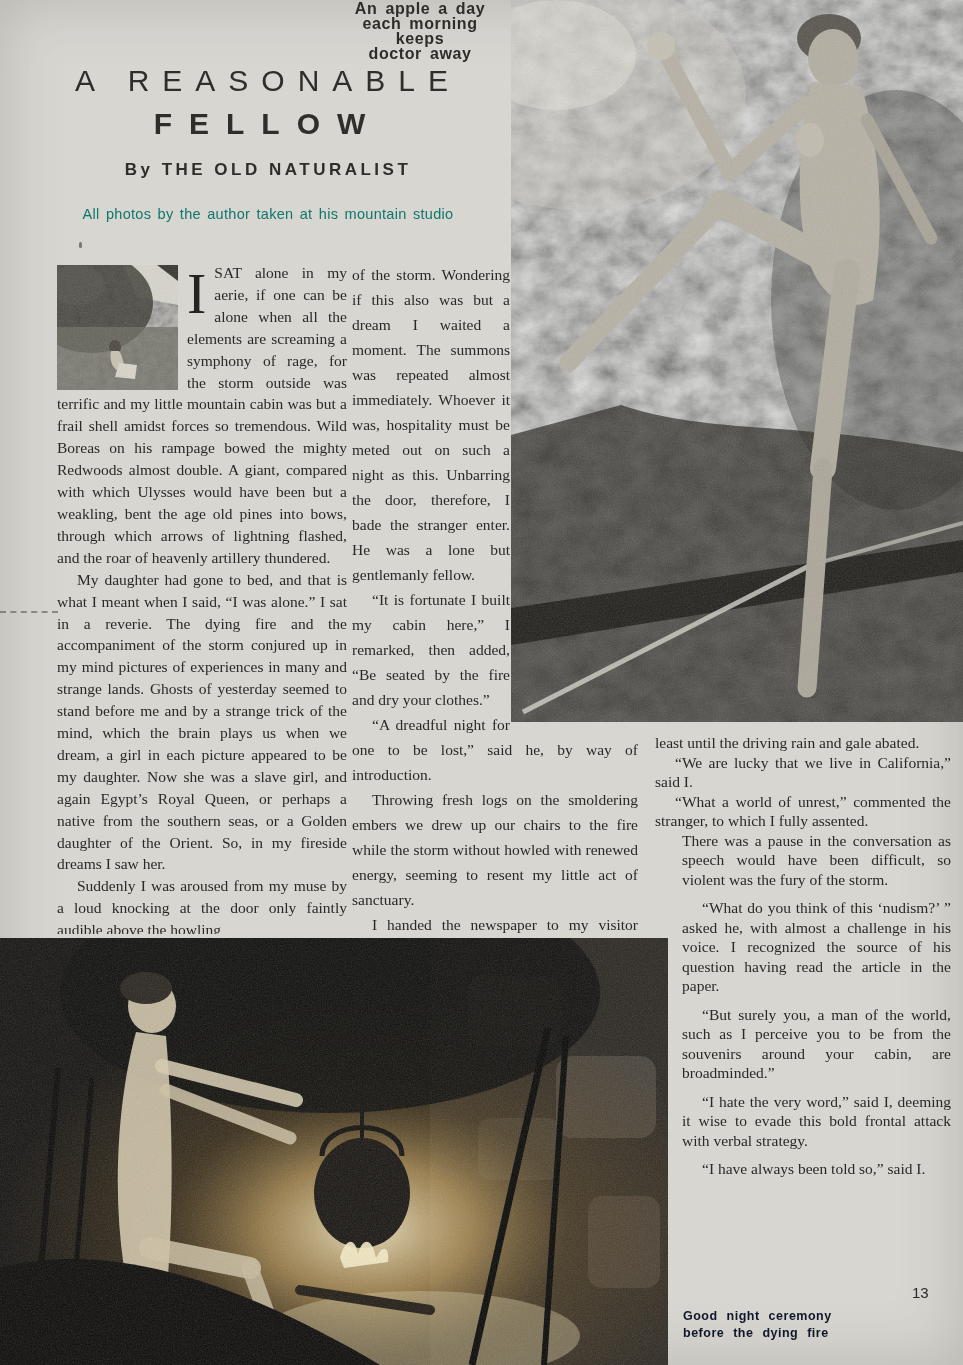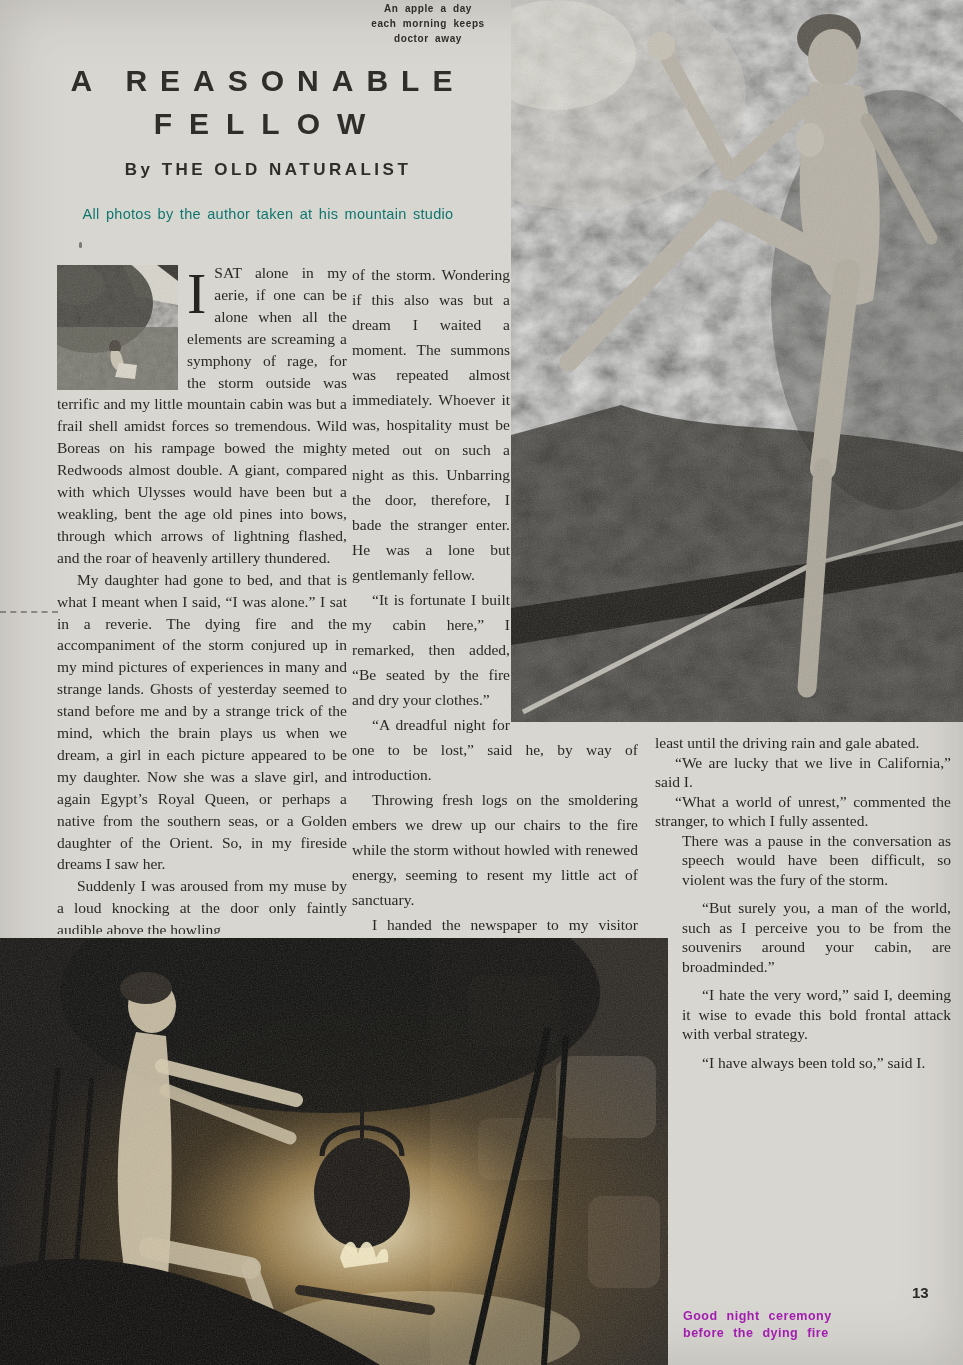--- a/index.html
+++ b/index.html
@@ -4,27 +4,27 @@
 <style>
   html,body{margin:0;padding:0;background:#a9a8a4;}
   .page{
     position:relative;width:963px;height:1365px;margin:0 auto;
     background:#d8d6d1;overflow:hidden;
     font-family:"Liberation Serif",serif;color:#2b2926;
     box-shadow:inset 0 0 60px rgba(90,88,80,.25);
   }
   
   .top-caption{
-    position:absolute;left:348px;top:1px;width:160px;text-align:center;
-    font-family:"Liberation Sans",sans-serif;font-size:10px;font-weight:bold;
+    position:absolute;left:340px;top:1px;width:160px;text-align:center;
+    font-family:"Liberation Sans",sans-serif;font-size:16px;font-weight:bold;
     line-height:15px;color:#2f2d29;letter-spacing:.6px;word-spacing:3px;
   }
   .headerblock{position:absolute;left:38px;top:62px;width:460px;text-align:center;
     font-family:"Liberation Sans",sans-serif;color:#302e2a;}
-  .title1{font-size:30px;font-weight:bold;letter-spacing:13px;line-height:38px;}
+  .title1{font-size:30px;font-weight:normal;letter-spacing:13px;line-height:38px;}
   .title2{font-size:30px;font-weight:bold;letter-spacing:17px;line-height:40px;margin-top:4px;}
   .byline{font-size:17px;font-weight:bold;letter-spacing:3.5px;margin-top:16px;}
   .subtitle{font-size:14.5px;font-weight:normal;letter-spacing:.3px;word-spacing:2px;margin-top:26px;color:#0f766e;}
   
   .photo{position:absolute;overflow:hidden;background:#777;}
   .photo-tree{left:511px;top:0;width:452px;height:722px;}
   .photo-fire{left:0;top:938px;width:668px;height:427px;}
   .photo svg{display:block;width:100%;height:100%;}
   .inset{float:left;width:121px;height:125px;margin:3px 9px 3px 0;overflow:hidden;background:#777;}
   .inset svg{display:block;width:100%;height:100%;}
@@ -37,24 +37,24 @@
   .col2-spacer{float:right;width:128px;height:460px;}
   .col3{left:655px;top:733px;width:296px;height:575px;font-size:15.5px;line-height:19.5px;overflow:hidden;}
   .col3 p.shift{margin-left:27px;}
   .col3 p.gap{margin-top:9px;}
   .dropcap{
     float:left;font-size:58px;line-height:58px;height:60px;
     margin:3px 8px 0 0;color:#262421;font-family:"Liberation Serif",serif;
   }
   
   .page-number{position:absolute;left:912px;top:1284px;font-family:"Liberation Sans",sans-serif;
-    font-size:15px;font-weight:bold;color:#2b2926;text-align:center;}
+    font-size:15px;font-weight:normal;color:#2b2926;text-align:center;}
   .photo-caption{position:absolute;left:683px;top:1308px;
     font-family:"Liberation Sans",sans-serif;font-size:12.5px;font-weight:bold;
-    line-height:16.5px;color:#a21caf;letter-spacing:.5px;word-spacing:5px;}
+    line-height:16.5px;color:#0f172a;letter-spacing:.5px;word-spacing:5px;}
   .pencil-mark{position:absolute;left:0;top:611px;width:58px;height:0;
     border-top:2px dashed #6b6962;opacity:.7;}
   .speck{position:absolute;left:79px;top:242px;width:3px;height:6px;background:#55534e;border-radius:2px;opacity:.7;}
 </style>
 </head>
 <body>
 
 <div class="page">
 
   <div class="top-caption">
@@ -153,20 +153,21 @@
     <p>“A dreadful night for one to be lost,” said he, by way of introduction.</p>
     <p>Throwing fresh logs on the smoldering embers we drew up our chairs to the fire while the storm without howled with renewed energy, seeming to resent my little act of sanctuary.</p>
     <p>I handed the newspaper to my visitor whom I had persuaded to remain, at</p>
   </div>
 
   <div class="col col3">
     <p class="noindent">least until the driving rain and gale abated.</p>
     <p>“We are lucky that we live in California,” said I.</p>
     <p>“What a world of unrest,” commented the stranger, to which I fully assented.</p>
     <p class="shift noindent">There was a pause in the conversation as speech would have been difficult, so violent was the fury of the storm.</p>
+    <p class="shift gap">“What do you think of this ‘nudism?’ ” asked he, with almost a challenge in his voice. I recognized the source of his question having read the article in the paper.</p>
     <p class="shift gap">“But surely you, a man of the world, such as I perceive you to be from the souvenirs around your cabin, are broadminded.”</p>
     <p class="shift gap">“I hate the very word,” said I, deeming it wise to evade this bold frontal attack with verbal strategy.</p>
     <p class="shift gap">“I have always been told so,” said I.</p>
   </div>
 
   <div class="photo photo-fire">
     <svg viewBox="0 0 668 427" preserveAspectRatio="none">
       <defs>
         <radialGradient id="glowA" cx="0.55" cy="0.68" r="0.55">
           <stop offset="0%" stop-color="#f3e8c4" stop-opacity="0.95"></stop>

